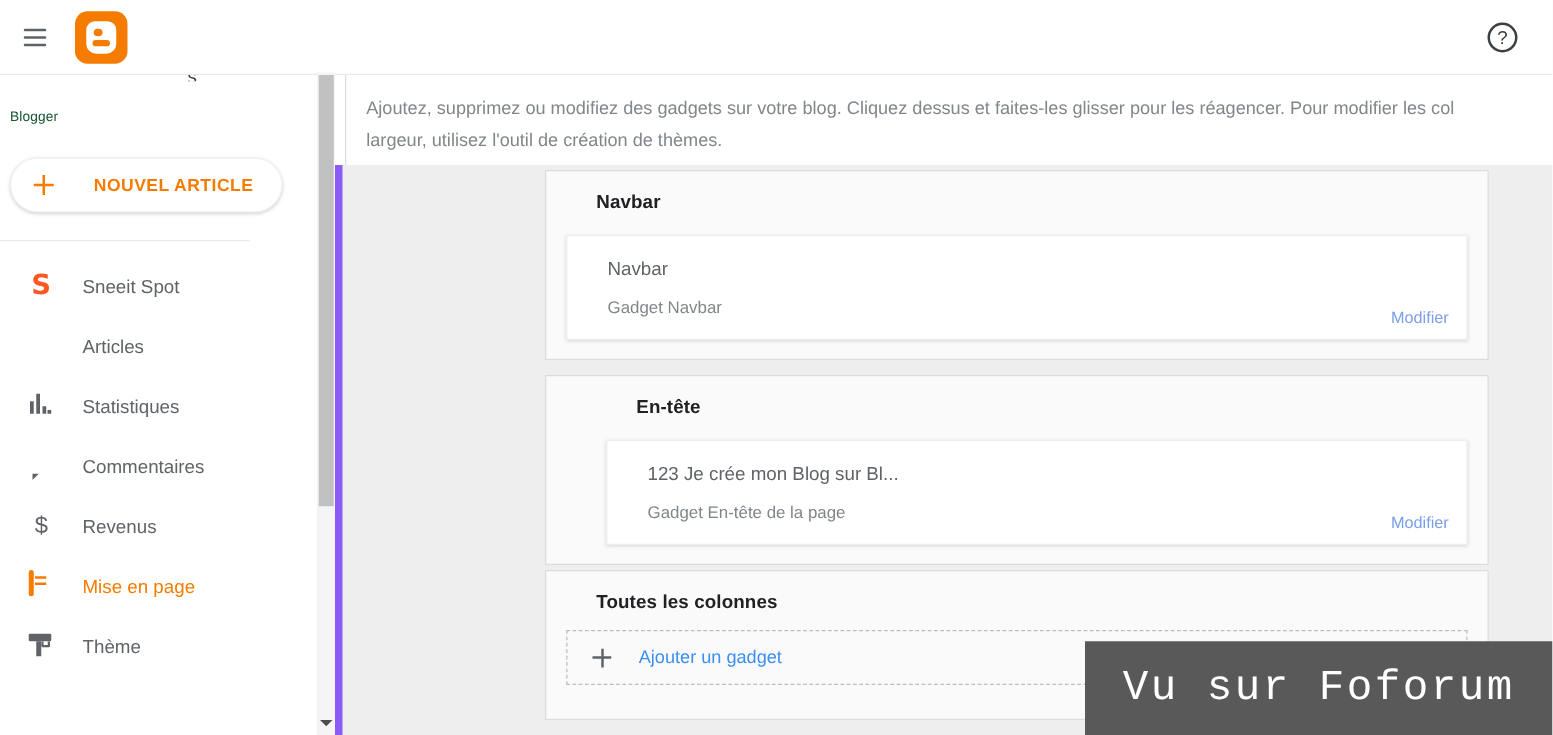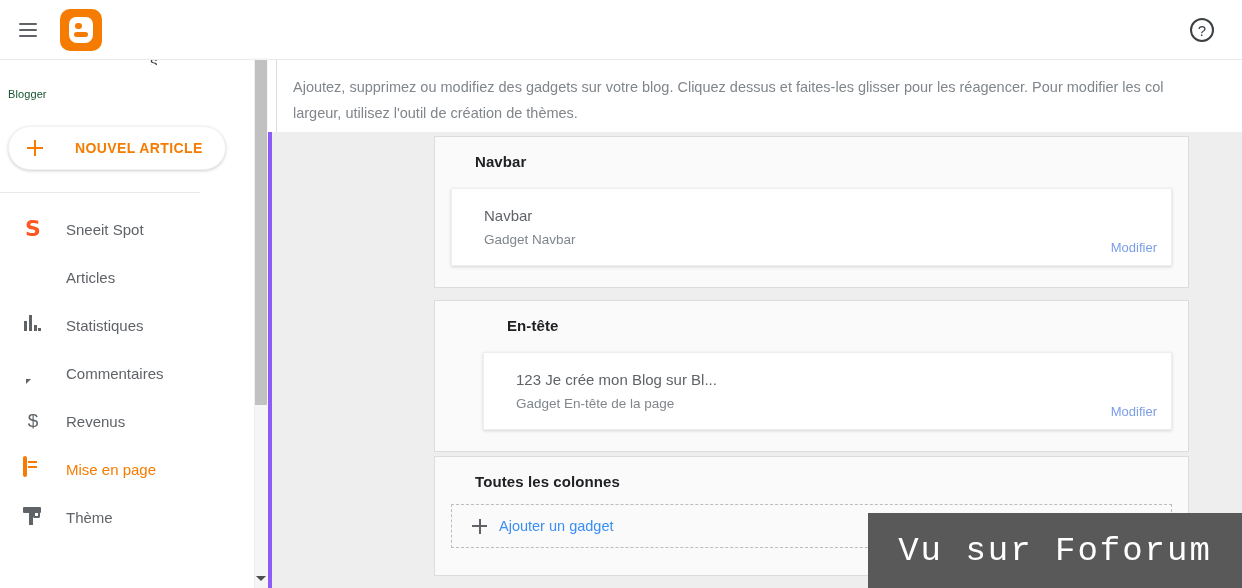--- a/index.html
+++ b/index.html
@@ -167,46 +167,46 @@
   .intro-text {
     position: absolute; left: 16px; top: 14px; width: 980px;
     font-size: 14.5px; line-height: 26px; color: #80868b;
     white-space: nowrap; overflow: visible;
   }
   .intro-line2 { position: absolute; left: 16px; top: 40px; font-size: 14.5px;
                  line-height: 26px; color: #80868b; white-space: nowrap; }
 
   .main-gray {
     position: absolute; left: 268px; top: 132px; width: 974px; height: 456px;
-    background: #eeeeee; border-left: 4px solid #8b5cf6; overflow: hidden;
+    background: #eeeeee; border-left: 6px solid #8b5cf6; overflow: hidden;
   }
 
   .section-card {
     position: absolute; left: 162px; width: 755px;
     background: #fafafa; border: 1px solid #dcdcdc;
   }
   .section-title {
     font-size: 15px; font-weight: bold; color: #202124;
     padding: 16px 0 0 40px; letter-spacing: .1px;
   }
   .gadget {
     margin: 18px 16px 16px 16px; background: #ffffff;
     border: 1px solid #eeeeee; box-shadow: 0 1px 3px rgba(0,0,0,.15);
     position: relative; padding: 16px 16px 14px 32px; cursor: move;
   }
   .gadget-title { font-size: 15px; color: #5f6368; line-height: 22px; }
-  .gadget-sub { font-size: 13.5px; color: #80868b; line-height: 22px; margin-top: 2px; }
+  .gadget-sub { font-size: 13.5px; color: #80868b; line-height: 22px; margin-top: 8px; }
   .gadget-edit {
     position: absolute; right: 14px; bottom: 10px;
     font-size: 13px; color: #7b9ee8; cursor: pointer;
   }
   .add-gadget {
     margin: 14px 16px 16px 16px; border: 1px dashed #bdbdbd;
     height: 44px; display: flex; align-items: center; padding-left: 20px;
-    gap: 12px; cursor: pointer; background: transparent;
+    gap: 22px; cursor: pointer; background: transparent;
   }
   .add-gadget .plus-g { position: relative; width: 15px; height: 15px; flex: 0 0 15px; }
   .add-gadget .plus-g:before, .add-gadget .plus-g:after {
     content: ""; position: absolute; background: #5f6368;
   }
   .add-gadget .plus-g:before { left: 0; top: 6.5px; width: 15px; height: 2px; }
   .add-gadget .plus-g:after { left: 6.5px; top: 0; width: 2px; height: 15px; }
   .add-gadget .add-label { font-size: 14.5px; color: #3b8ef3; }
 
   

